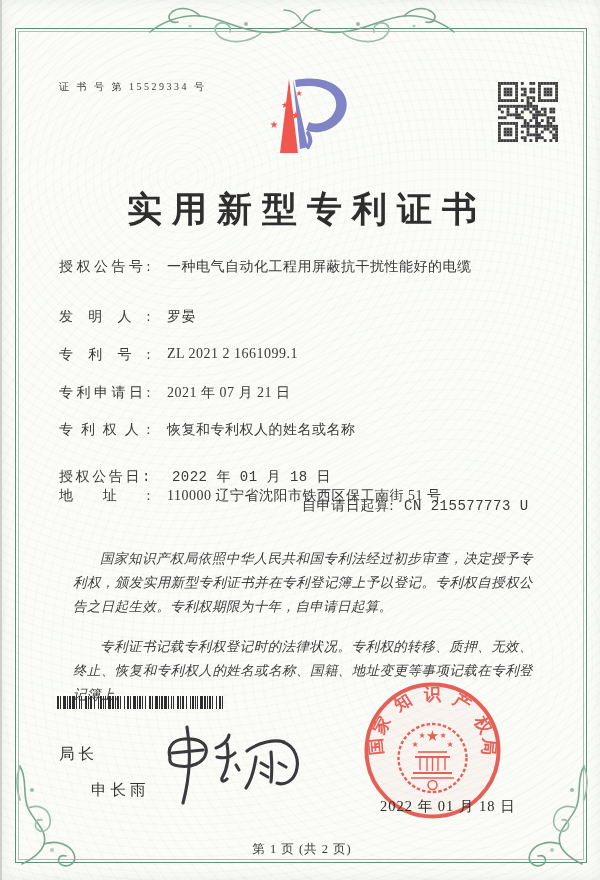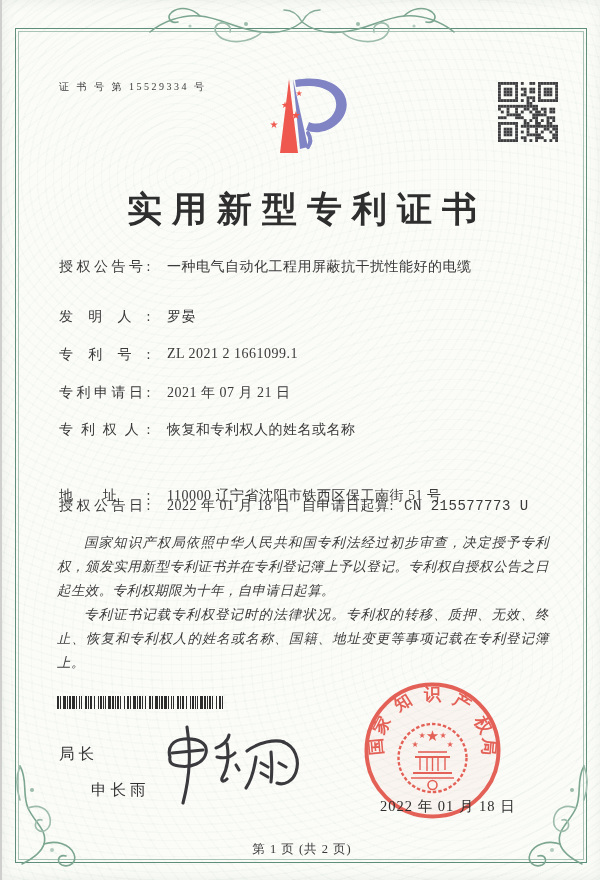--- a/index.html
+++ b/index.html
@@ -22,28 +22,28 @@
   .cert-no{position:absolute;left:57px;top:80px;font-size:10px;letter-spacing:2.5px;color:#3c3c3c;}
   .logo{position:absolute;left:248px;top:76px;width:110px;height:92px;}
   .qr{position:absolute;left:496px;top:82px;width:60px;height:60px;}
   .qr svg{width:100%;height:100%;fill:#3f3f42;}
   .title{position:absolute;left:0;top:186px;width:600px;text-align:center;font-size:35px;
     letter-spacing:10px;text-indent:10px;color:#2e2e2e;font-weight:600;}
   
   .row{position:absolute;left:57px;font-size:14px;color:#3a3a3a;white-space:nowrap;letter-spacing:0.5px;}
   .row .lbl{display:inline-block;width:92px;text-align:justify;text-align-last:justify;vertical-align:top;}
   .row .val{margin-left:12px;}
-  .r1{top:258px;} .r2{top:308px;} .r3{top:346px;} .r4{top:384px;} .r5{top:421px;} .r6{top:459px;margin-top:28px;} .r7{top:497px;}
+  .r1{top:258px;} .r2{top:308px;} .r3{top:346px;} .r4{top:384px;} .r5{top:421px;} .r6{top:459px;margin-top:28px;} .r7{top:468px;font-family:Liberation Mono, monospace;}
   .grant-no{position:absolute;left:300px;top:497px;font-size:14px;color:#3a3a3a;white-space:nowrap;letter-spacing:0.5px;}
   .grant-no .lbl{display:inline-block;width:92px;text-align:justify;text-align-last:justify;}
   .grant-no .val{margin-left:6px;font-family:Liberation Mono, monospace;}
   
   .body-text{position:absolute;left:55px;top:531px;width:492px;font-size:13.5px;line-height:1.78;
     color:#3d3d3d;font-style:italic;letter-spacing:0.4px;text-align:justify;}
-  .body-text p{margin:0;text-indent:2em;}
+  .body-text p{margin:16px;text-indent:2em;}
   
   .barcode{position:absolute;left:55px;top:695px;width:168px;height:13px;}
   .barcode svg{width:100%;height:100%;fill:#2d2d2d;}
   
   .signer-title{position:absolute;left:57px;top:744px;font-size:15.5px;letter-spacing:4px;color:#333;}
   .signer-name{position:absolute;left:57px;top:780px;font-size:15.5px;letter-spacing:4px;color:#333;margin-left:32px;}
   .signature{position:absolute;left:155px;top:715px;width:165px;height:98px;}
   .signature svg{width:100%;height:100%;}
   
   .seal{position:absolute;left:357px;top:677px;width:147px;height:147px;opacity:0.92;}

